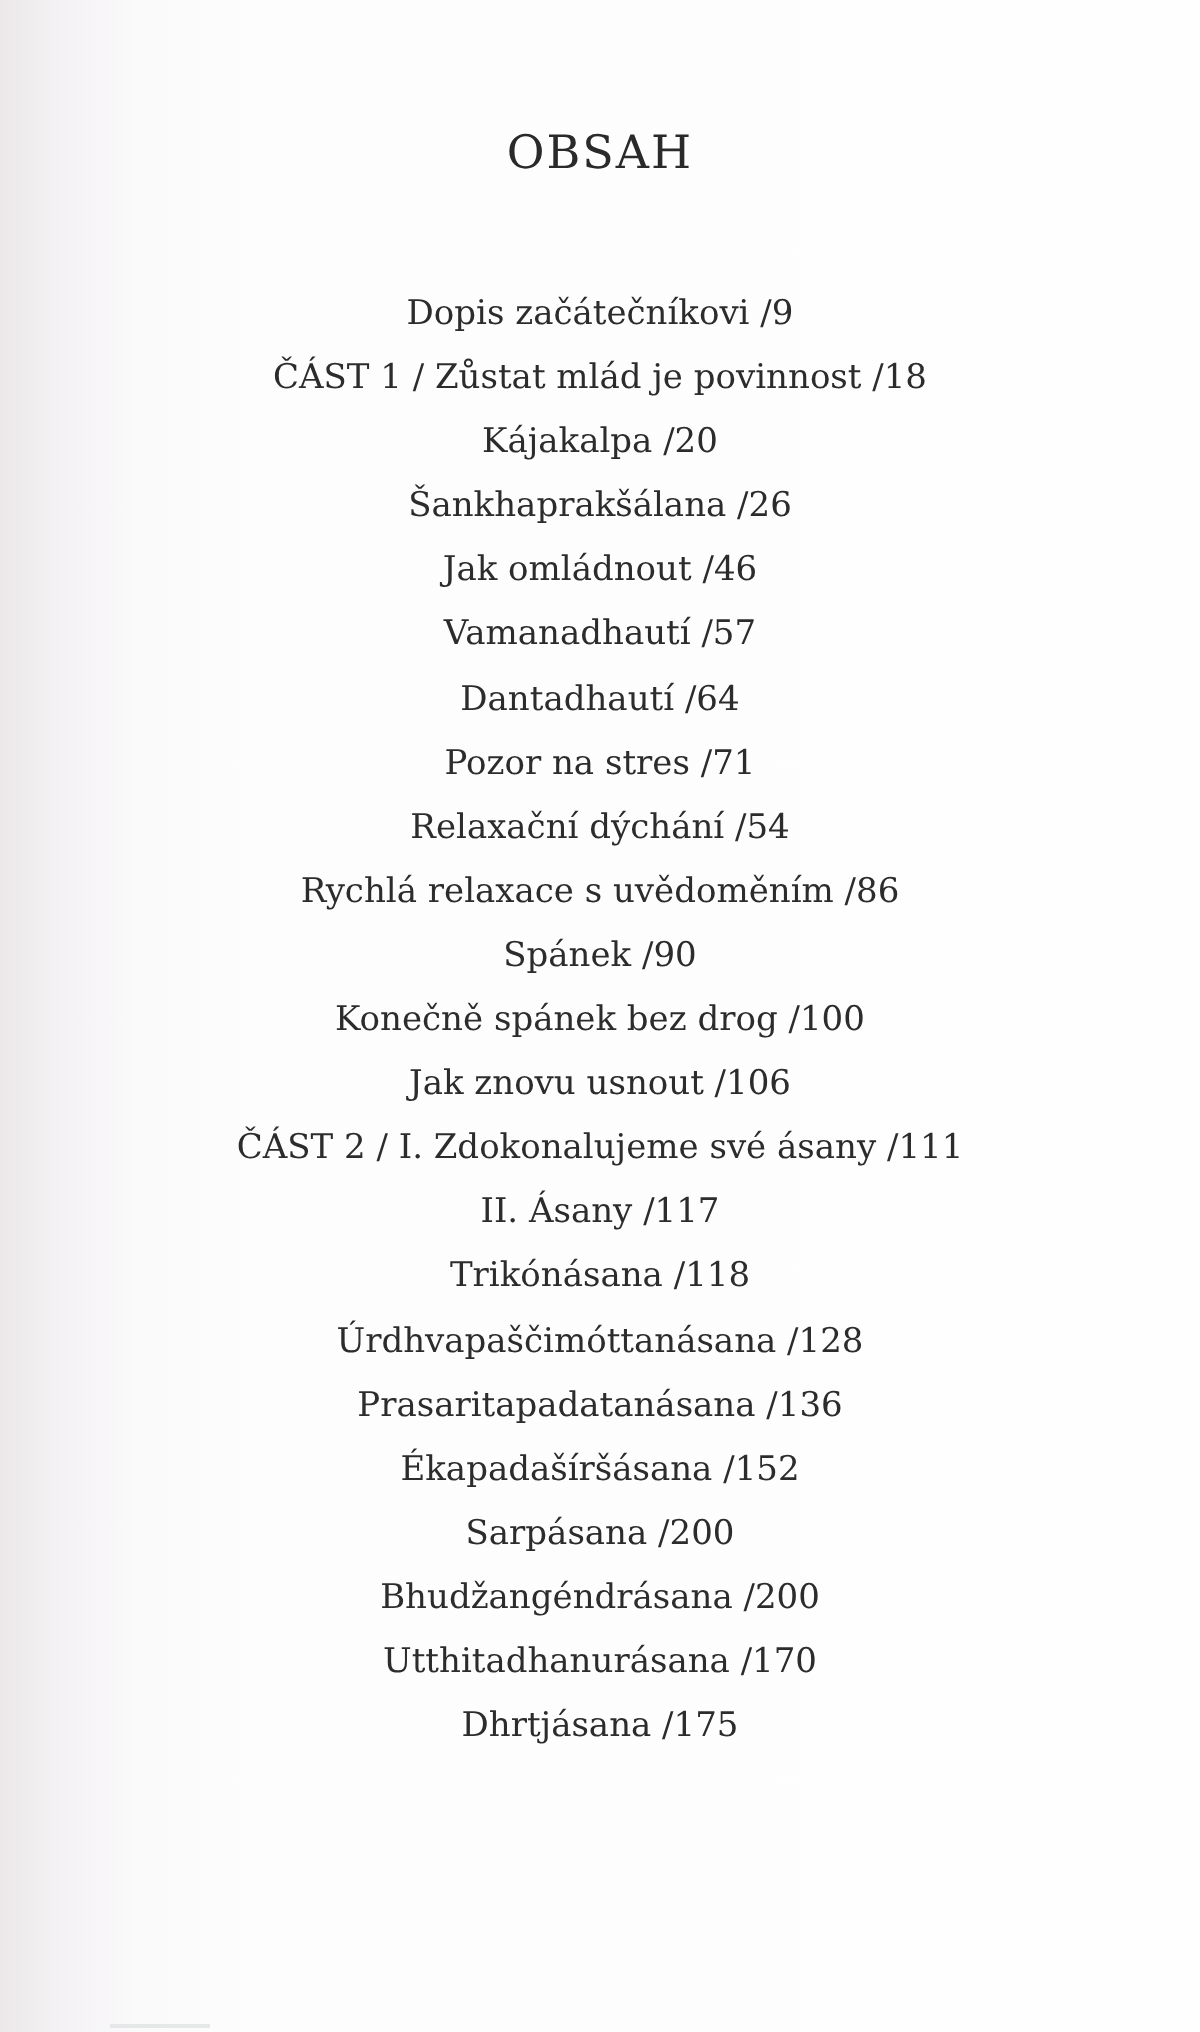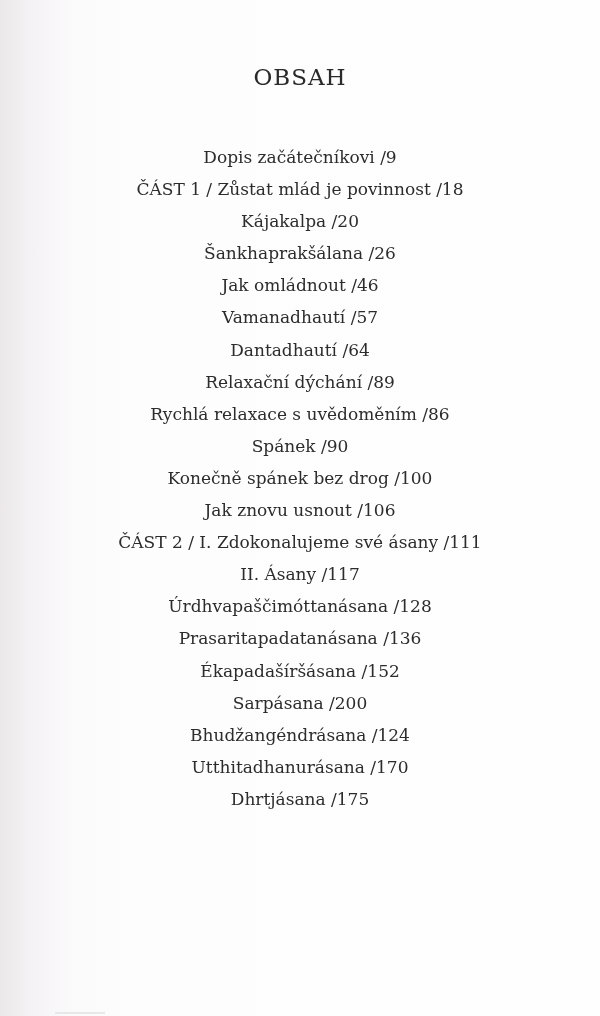--- a/index.html
+++ b/index.html
@@ -67,30 +67,32 @@
   <h1 class="title" style="margin:0;font-weight:normal;">OBSAH</h1>
 
   <ul class="toc">
     <li>Dopis začátečníkovi /9</li>
     <li>ČÁST 1 / Zůstat mlád je povinnost /18</li>
     <li>Kájakalpa /20</li>
     <li>Šankhaprakšálana /26</li>
     <li>Jak omládnout /46</li>
     <li>Vamanadhautí /57</li>
     <li>Dantadhautí /64</li>
-    <li>Relaxační dýchání /89</li>
+    <li>Pozor na stres /71</li>
+    <li>Relaxační dýchání /54</li>
     <li>Rychlá relaxace s uvědoměním /86</li>
     <li>Spánek /90</li>
     <li>Konečně spánek bez drog /100</li>
     <li>Jak znovu usnout /106</li>
     <li>ČÁST 2 / I. Zdokonalujeme své ásany /111</li>
     <li>II. Ásany /117</li>
+    <li>Trikónásana /118</li>
     <li>Úrdhvapaščimóttanásana /128</li>
     <li>Prasaritapadatanásana /136</li>
     <li>Ékapadašíršásana /152</li>
     <li>Sarpásana /200</li>
-    <li>Bhudžangéndrásana /124</li>
+    <li>Bhudžangéndrásana /200</li>
     <li>Utthitadhanurásana /170</li>
     <li>Dhrtjásana /175</li>
   </ul>
 
   <div class="bottom-mark"></div>
 </div>
 
 </body></html>

